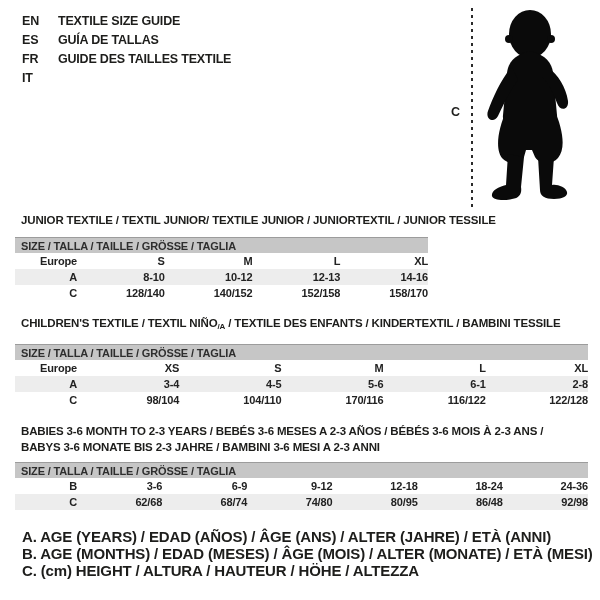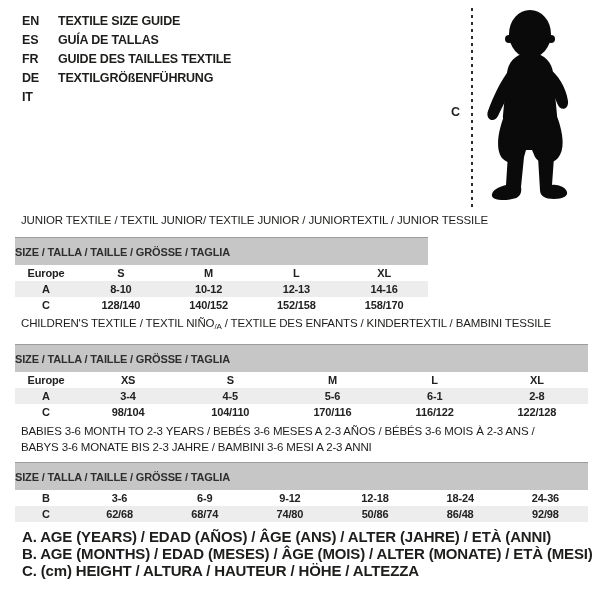--- a/index.html
+++ b/index.html
@@ -21,33 +21,33 @@
 
   
   .dotline { position: absolute; left: 471px; top: 8px; width: 2px; height: 201px;
              background-image: repeating-linear-gradient(to bottom,
                #2b2b2b 0px, #2b2b2b 3px, transparent 3px, transparent 7px); }
   .c-label { position: absolute; left: 451px; top: 105px;
              font-weight: 700; font-size: 12.5px; }
   .baby-figure { position: absolute; left: 482px; top: 9px; }
 
   
-  .tbl-title { position: absolute; left: 21px; font-weight: 400;
+  .tbl-title { position: absolute; left: 21px; font-weight: 700;
                font-size: 11.5px; letter-spacing: -0.15px; white-space: nowrap; }
   .tbl-title .subscript { font-size: 8px; vertical-align: -2px; }
 
   
   table.size-table { position: absolute; border-collapse: collapse;
                      table-layout: fixed; }
   table.size-table td { height: 16px; padding: 0; font-size: 11px;
-                        font-weight: 700; text-align: center;
+                        font-weight: 700; text-align: right;
                         letter-spacing: -0.15px; vertical-align: middle;
                         color: #222222; }
   tr.size-bar td { background: #c6c6c6; border-top: 1px solid #9c9c9c;
-                   height: 27px; text-align: left; 
+                   height: 15px; text-align: left; padding-left: 6px;
                    color: #2e2e2e; }
   td.row-label { text-align: left; padding-left: 6px; }
   tr.alt td { background: #ededed; }
 
   
   .notes { position: absolute; left: 22px; top: 528px; font-weight: 700;
            font-size: 15px; line-height: 17px; letter-spacing: -0.15px; }
 </style>
 </head>
 <body>
@@ -59,24 +59,20 @@
       <span class="lang-code">EN</span>
       <span class="lang-title">TEXTILE SIZE GUIDE</span>
     </div>
     <div class="lang-row">
       <span class="lang-code">ES</span>
       <span class="lang-title">GUÍA DE TALLAS</span>
     </div>
     <div class="lang-row">
       <span class="lang-code">FR</span>
       <span class="lang-title">GUIDE DES TAILLES TEXTILE</span>
-    </div>
-    <div class="lang-row">
-      <span class="lang-code">DE</span>
-      <span class="lang-title">TEXTILGRÖßENFÜHRUNG</span>
     </div>
     <div class="lang-row">
       <span class="lang-code">IT</span>
     </div>
   </div>
 
   <div class="dotline"></div>
   <div class="c-label">C</div>
   <svg class="baby-figure" width="92" height="192" viewBox="0 0 92 192" fill="#0a0a0a" xmlns="http://www.w3.org/2000/svg">
     <ellipse cx="48" cy="25" rx="21" ry="24"></ellipse>
@@ -191,21 +187,21 @@
       <td>9-12</td>
       <td>12-18</td>
       <td>18-24</td>
       <td>24-36</td>
     </tr>
     <tr class="alt">
       <td class="row-label">C</td>
       <td>62/68</td>
       <td>68/74</td>
       <td>74/80</td>
-      <td>50/86</td>
+      <td>80/95</td>
       <td>86/48</td>
       <td>92/98</td>
     </tr>
   </tbody>
     </table>
 
   <div class="notes">
     <div>A. AGE (YEARS) / EDAD (AÑOS) / ÂGE (ANS) / ALTER (JAHRE) / ETÀ (ANNI)</div>
     <div>B. AGE (MONTHS) / EDAD (MESES) / ÂGE (MOIS) / ALTER (MONATE) / ETÀ (MESI)</div>
     <div>C. (cm) HEIGHT / ALTURA / HAUTEUR / HÖHE / ALTEZZA</div>

